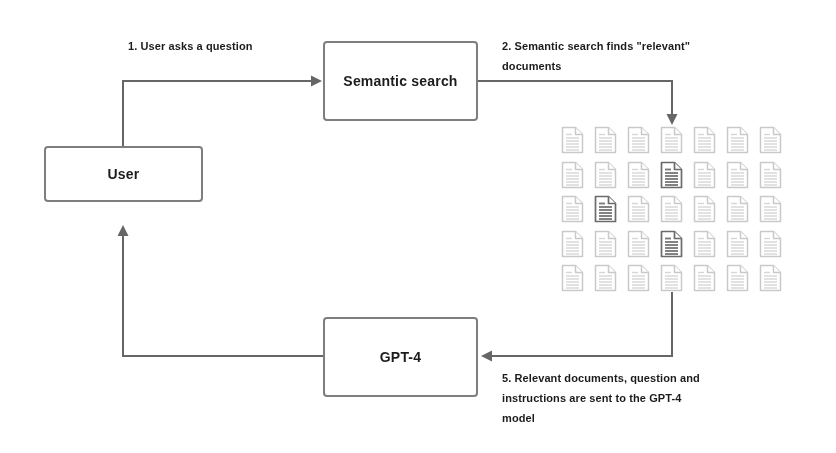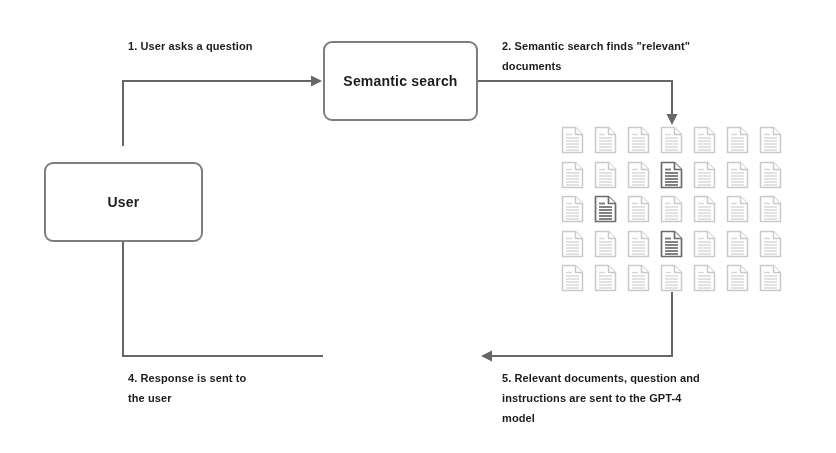--- a/index.html
+++ b/index.html
@@ -17,27 +17,27 @@
     position:relative;
     width:836px;height:453px;
     background:var(--background);
     font-family:"Liberation Sans", sans-serif;
     overflow:hidden;
   }
   .node{
     position:absolute;
     background:#fff;
     border:2px solid var(--box-border);
-    border-radius:9px;
+    border-radius:4px;
     display:flex;align-items:center;justify-content:center;
     font-weight:bold;font-size:14px;color:var(--text);
     letter-spacing:.2px;
     box-sizing:border-box;
   }
-  .node-user{left:44px;top:146px;width:159px;height:80px;margin-top:16px;}
+  .node-user{left:44px;top:146px;width:159px;height:56px;}
   .node-semantic{left:323px;top:41px;width:155px;height:80px;}
   .node-gpt4{left:323px;top:317px;width:155px;height:80px;}
   .step-label{
     position:absolute;
     font-weight:bold;font-size:11px;line-height:20px;
     color:var(--text);
     white-space:pre-line;
     letter-spacing:.1px;
   }
   .step-1{left:128px;top:36px;width:260px;}
@@ -82,29 +82,30 @@
       <polygon points="123,225 117.5,236 128.5,236"></polygon>
     </g>
   </svg>
 
   <div class="node node-user">
     <span>User</span>
   </div>
   <div class="node node-semantic">
     <span>Semantic search</span>
   </div>
+  <div class="node node-gpt4">
+    <span>GPT-4</span>
+  </div>
 
   <div class="step-label step-1">1. User asks a question</div>
   <div class="step-label step-2">2. Semantic search finds "relevant"
 documents</div>
   <div class="step-label step-3">5. Relevant documents, question and
 instructions are sent to the GPT-4
 model</div>
-  <div class="step-label step-4">4. Response is sent to
-the user</div>
 
   <div class="doc-grid">
       <svg class="doc" width="23" height="28" viewBox="0 0 23 28">
     <path class="body" d="M1.5 1.5 H14.5 L21.5 8.5 V26.5 H1.5 Z"></path>
     <path class="fold" d="M14.5 1.5 V8.5 H21.5"></path>
     <g class="lines">
       <line x1="5" y1="8.5" x2="11" y2="8.5"></line>
       <line x1="5" y1="12" x2="18" y2="12"></line>
       <line x1="5" y1="15" x2="18" y2="15"></line>
       <line x1="5" y1="18" x2="18" y2="18"></line>

